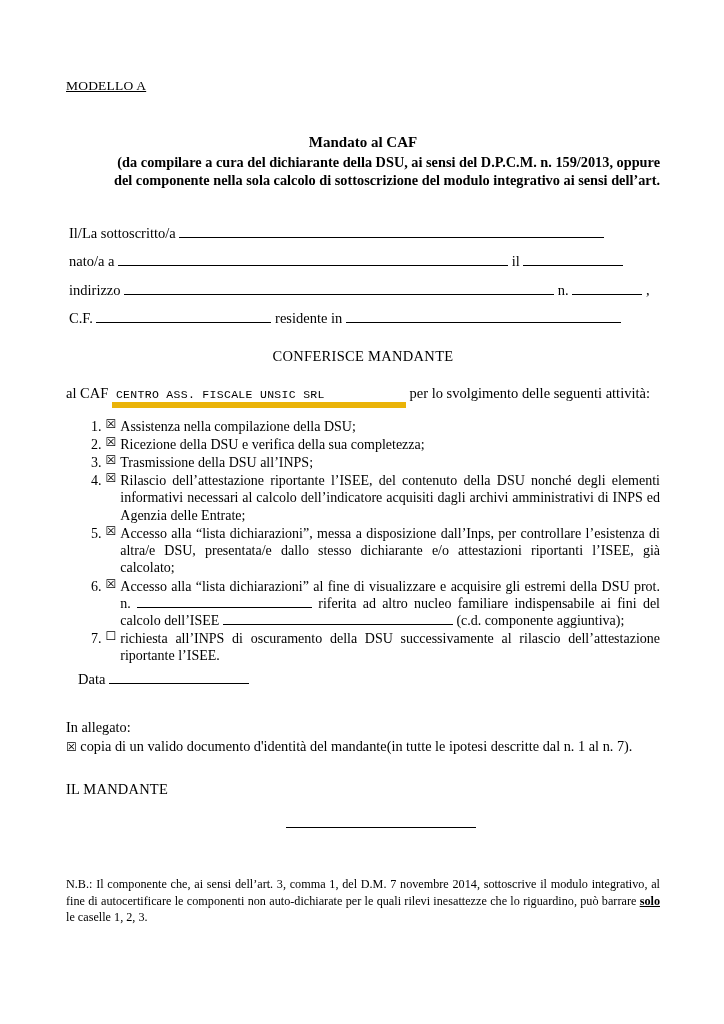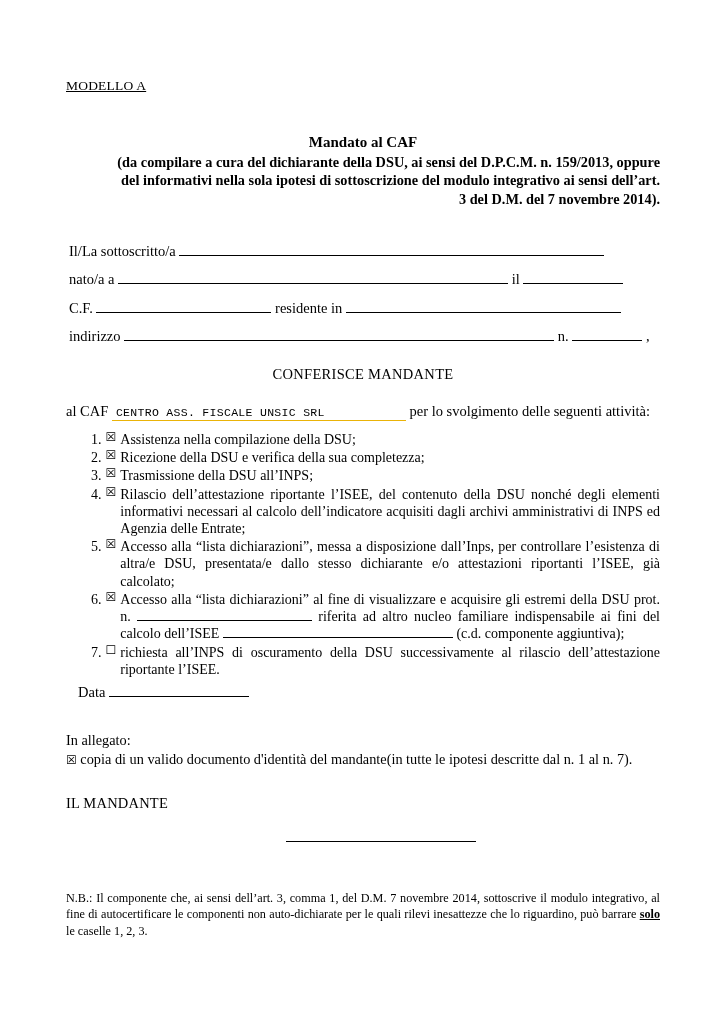--- a/index.html
+++ b/index.html
@@ -73,21 +73,21 @@
   .caf-row {
     margin-top: 20px;
     font-size: 14.5px;
     white-space: nowrap;
   }
   .caf-value {
     display: inline-block;
     font-family: "Liberation Mono", monospace;
     font-size: 11.5px;
     letter-spacing: 0.3px;
-    border-bottom: 1px solid #eab308;
+    border-bottom: 6px solid #eab308;
     width: 290px;
     text-align: left;
     padding-left: 4px;
     padding-bottom: 1px;
   }
   .items {
     margin-top: 10px;
     font-size: 14px;
     line-height: 1.23;
   }
@@ -164,53 +164,52 @@
 
 <div class="page">
   <div class="content">
 
     <div class="modello">MODELLO A</div>
 
     <div class="title">Mandato al CAF</div>
 
     <div class="subtitle">
       <div>(da compilare a cura del  dichiarante della DSU, ai sensi del D.P.C.M. n. 159/2013, oppure</div>
-      <div>del informativi nella sola ipotesi di sottoscrizione del modulo integrativo ai sensi dell’art.</div>
-      <div>3 del D.M. del 7 novembre 2014).</div>
+      <div>del componente nella sola calcolo di sottoscrizione del modulo integrativo ai sensi dell’art.</div>
     </div>
 
     <div class="fields">
 
       <div class="fieldrow">
         <span>Il/La sottoscritto/a</span>
         <span class="dots" style="width:425px"></span>
       </div>
 
       <div class="fieldrow">
         <span>nato/a  a</span>
         <span class="dots" style="width:390px"></span>
         <span>il</span>
         <span class="dots" style="width:100px"></span>
-      </div>
-
-      <div class="fieldrow">
-        <span>C.F.</span>
-        <span class="dots" style="width:175px"></span>
-        <span>residente in</span>
-        <span class="dots" style="width:275px"></span>
       </div>
 
       <div class="fieldrow">
         <span>indirizzo</span>
         <span class="dots" style="width:430px"></span>
         <span>n.</span>
         <span class="dots" style="width:70px"></span>
         <span>,</span>
       </div>
 
+      <div class="fieldrow">
+        <span>C.F.</span>
+        <span class="dots" style="width:175px"></span>
+        <span>residente in</span>
+        <span class="dots" style="width:275px"></span>
+      </div>
+
     </div>
 
     <div class="conferisce">CONFERISCE MANDANTE</div>
 
     <div class="caf-row">
       <span>al CAF</span>
       <span class="caf-value">CENTRO ASS. FISCALE UNSIC SRL</span>
       <span>per lo svolgimento delle seguenti attività:</span>
     </div>
 

